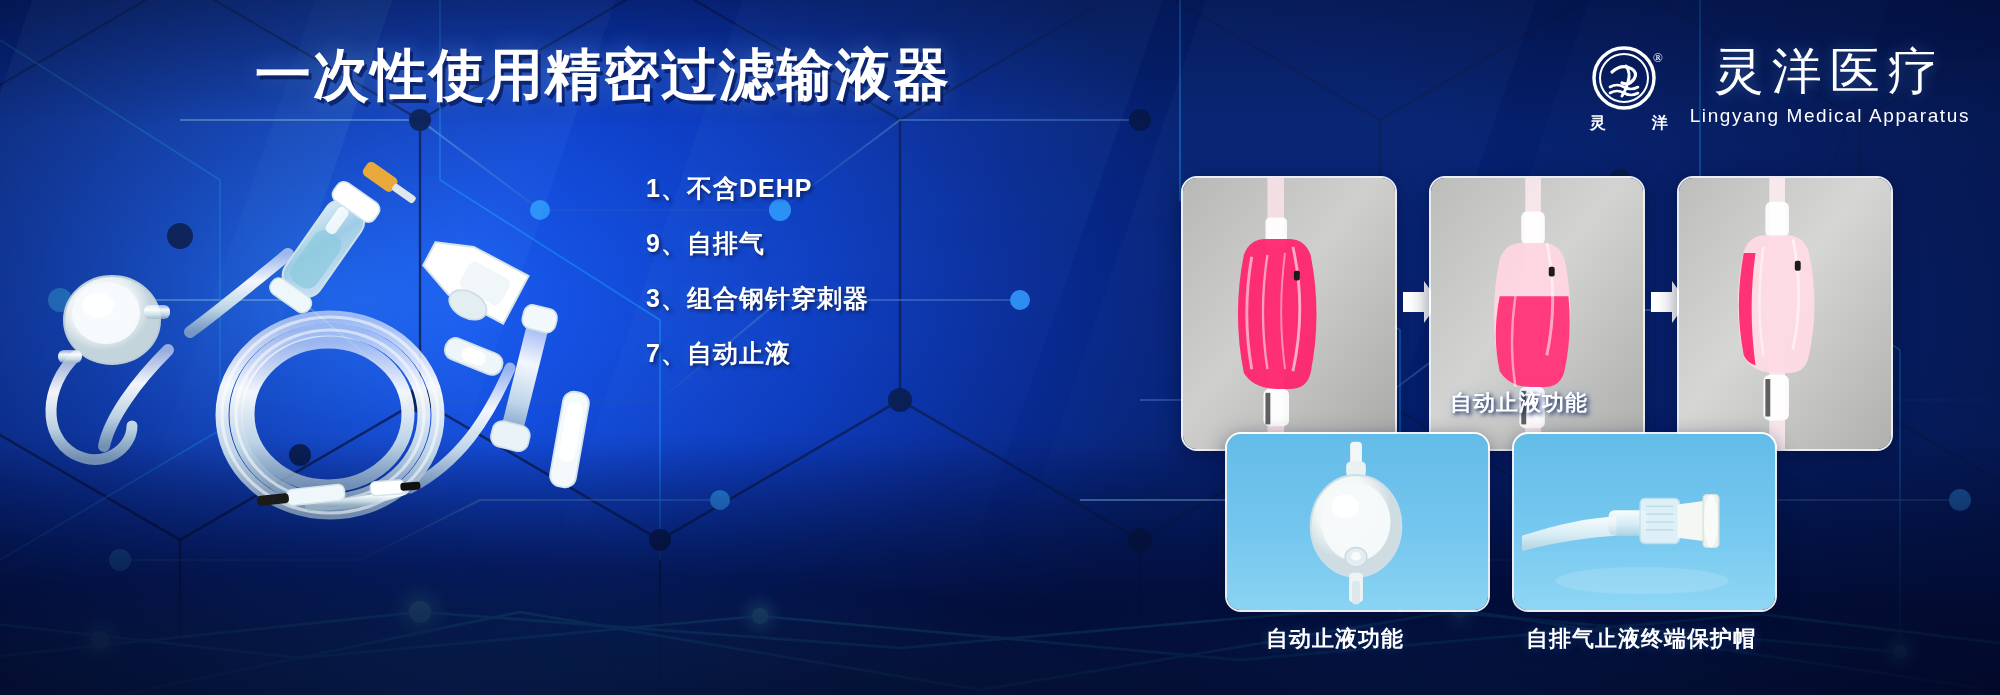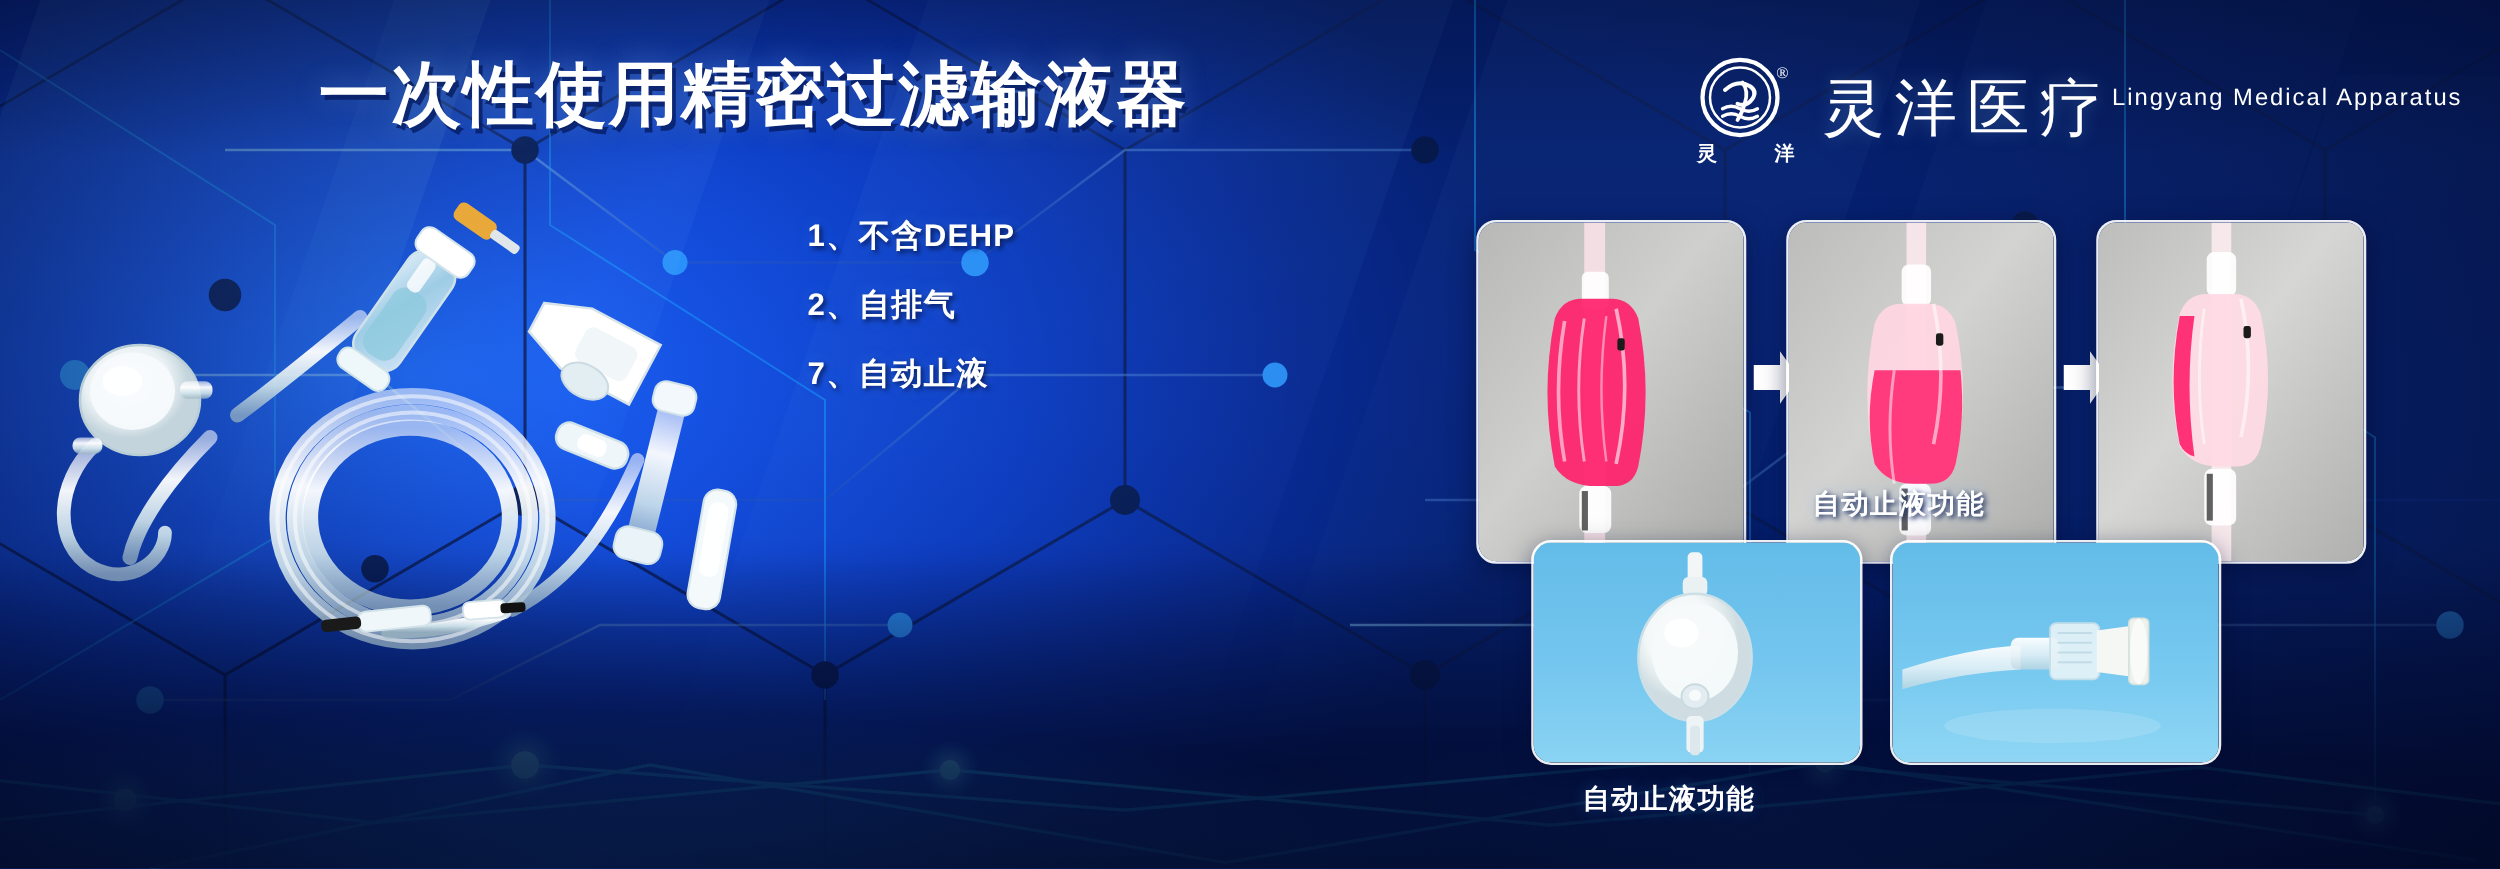--- a/index.html
+++ b/index.html
@@ -61,21 +61,21 @@
     position:absolute; right:30px; top:40px;
     display:flex; align-items:center; gap:18px;
   }
   .logo-mark { position:relative; width:86px; height:92px; }
   .logo-mark svg { display:block; }
   .logo-sub {
     position:absolute; left:0; right:0; bottom:-2px;
     display:flex; justify-content:space-between; padding:0 4px;
     color:#fff; font-size:16px; font-weight:bold; letter-spacing:0;
   }
-  .brand-text { display:flex; align-items:flex-start; }
+  .brand-text { display:flex; flex-direction:column; align-items:center; }
   .brand-cn {
     color:#ffffff; font-size:50px; font-weight:400;
     letter-spacing:8px; line-height:1.05; white-space:nowrap;
     text-shadow:0 0 14px rgba(120,190,255,.35);
   }
   .brand-en {
     color:#ffffff; font-size:19px; letter-spacing:1.6px;
     white-space:nowrap; margin-top:8px;
   }
 
@@ -254,21 +254,22 @@
       </div>
     </div>
     <div class="brand-text">
       <div class="brand-cn">灵洋医疗</div>
       <div class="brand-en">Lingyang Medical Apparatus</div>
     </div>
   </div>
 
   <div id="features">
     <div class="feature">1、不含DEHP</div>
-    <div class="feature">2、自排气</div>
+    <div class="feature">9、自排气</div>
+    <div class="feature">3、组合钢针穿刺器</div>
     <div class="feature">7、自动止液</div>
   </div>
 
   <div id="product-photo">
     <svg width="640" height="400" viewBox="0 0 640 400">
       <defs>
         <linearGradient id="tubeG" x1="0" y1="0" x2="0" y2="1">
           <stop offset="0%" stop-color="#ffffff" stop-opacity=".55"></stop>
           <stop offset="35%" stop-color="#ffffff" stop-opacity=".95"></stop>
           <stop offset="70%" stop-color="#cfe3ea" stop-opacity=".9"></stop>
@@ -488,14 +489,15 @@
         <line x1="134" y1="98" x2="162" y2="98"></line>
       </g>
       <path d="M166 72 L196 68 L196 110 L166 106 Z" fill="#f4f7f4"></path>
       <rect x="192" y="62" width="16" height="54" rx="4" fill="#eef2ee" stroke="#d8e2dc" stroke-width="1.4"></rect>
       <ellipse cx="200" cy="89" rx="7" ry="27" fill="#f8fbf8"></ellipse>
       <ellipse cx="130" cy="150" rx="88" ry="14" fill="#ffffff" opacity=".14"></ellipse>
     </svg>
   </div>
 
   <div class="caption" id="caption-filter">自动止液功能</div>
+  <div class="caption" id="caption-cap">自排气止液终端保护帽</div>
 
 </div>
 
 </body></html>

